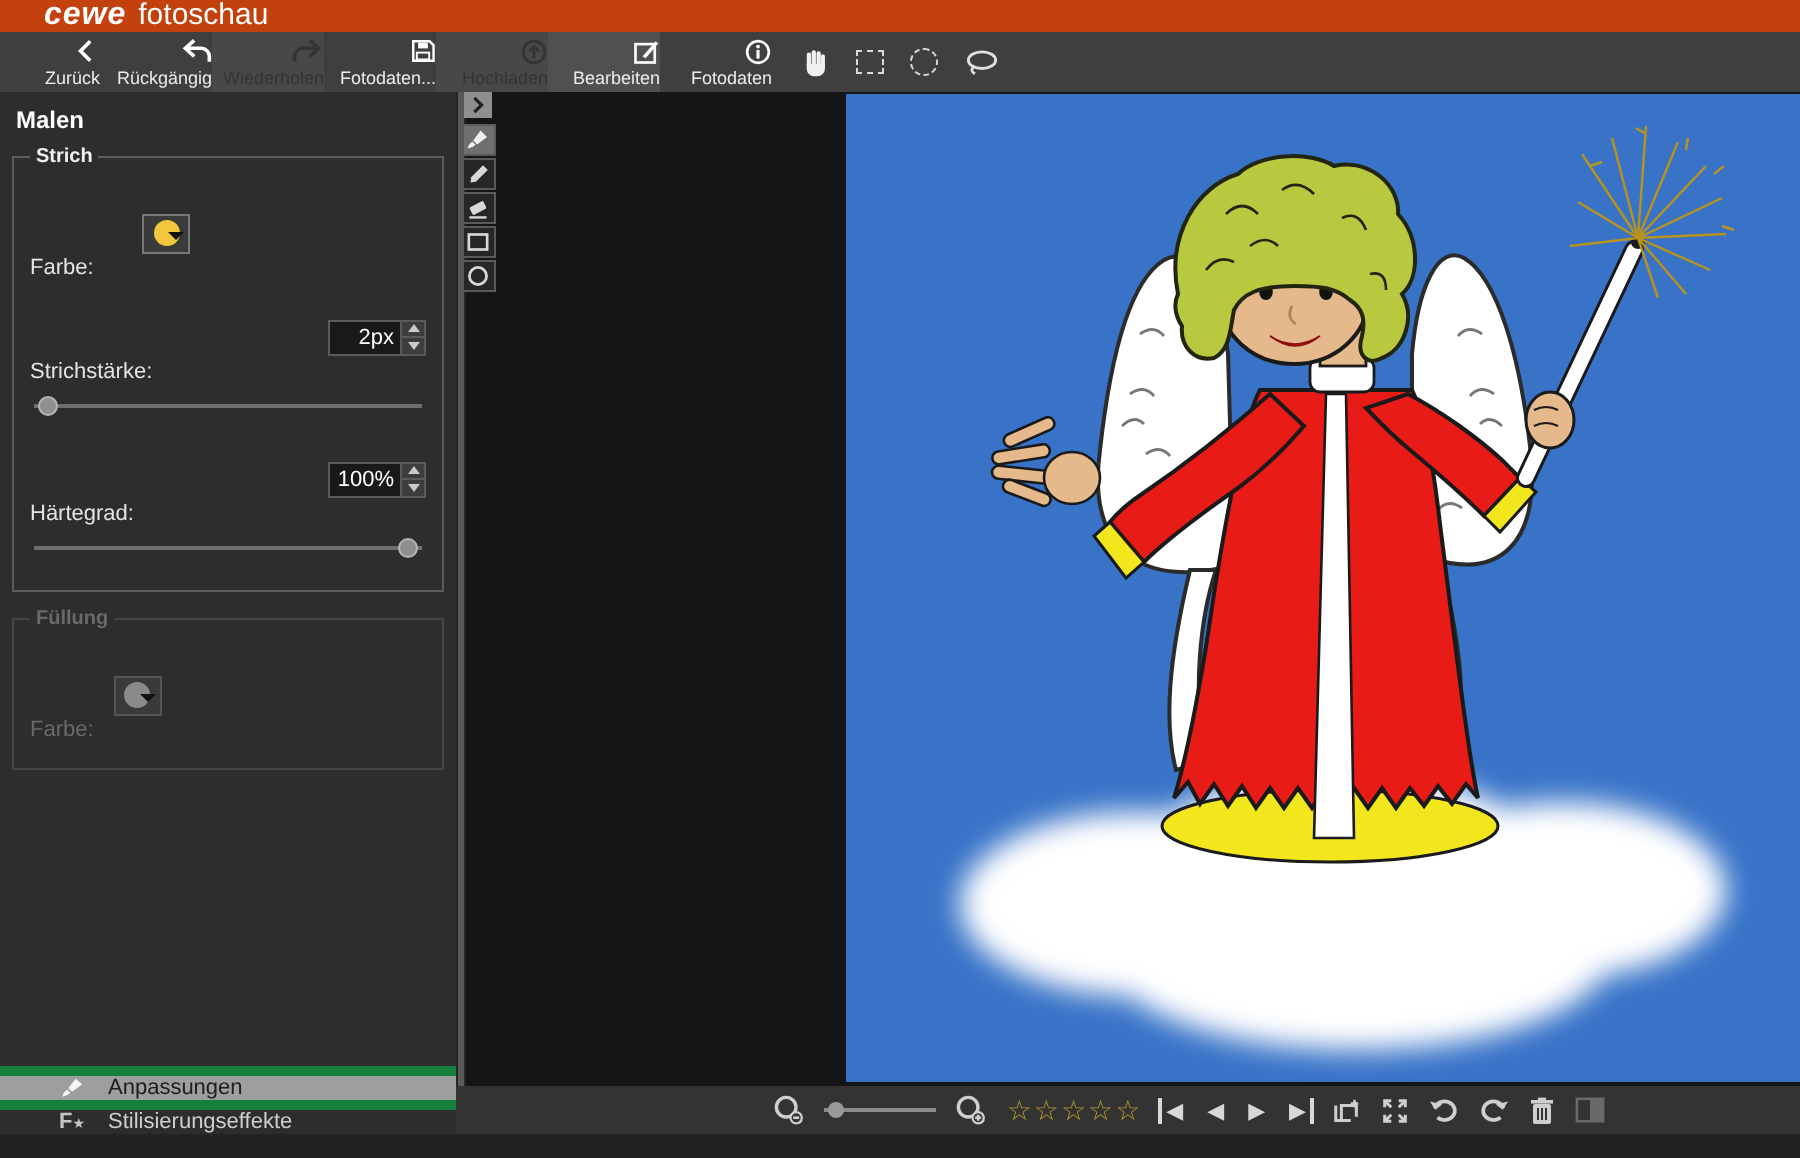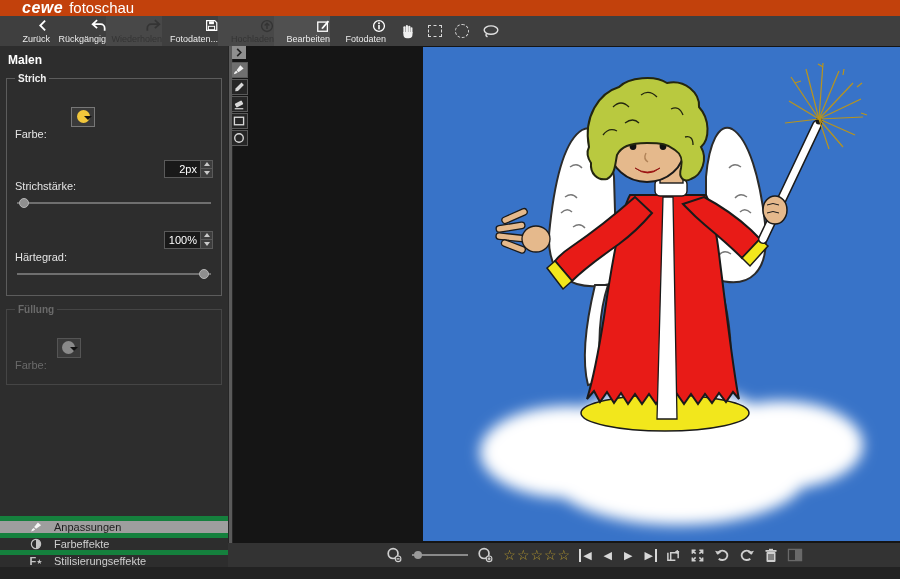--- a/index.html
+++ b/index.html
@@ -273,29 +273,20 @@
     <div class="cat active">
       <span class="cat-ic">
         <svg width="13" height="12" viewBox="0 0 14 13">
             <path d="M8.5 1.5 L12 4.5 L6.5 8.5 L4.5 6.5 Z" fill="#f4f4f4"></path>
             <path d="M4 7.5 q-2.2 1 -2.8 3.8 q2.8 -.5 4.4 -2.2 Z" fill="#f4f4f4"></path>
           </svg>
       </span>
       <span>Anpassungen</span>
     </div>
     <div class="cat">
-      <span class="cat-ic">
-        <svg width="12" height="12" viewBox="0 0 14 14">
-            <circle cx="7" cy="7" r="5.4" fill="none" stroke="#c4c4c4" stroke-width="1.4"></circle>
-            <path d="M7 1.6 a5.4 5.4 0 0 1 0 10.8 Z" fill="#c4c4c4"></path>
-          </svg>
-      </span>
-      <span>Farbeffekte</span>
-    </div>
-    <div class="cat">
       <span class="cat-ic" style="position:relative;">
         <b style="font-size:11px;color:#c4c4c4;">F</b>
           <span style="font-size:7px;color:#c4c4c4;position:relative;top:3px;">★</span>
       </span>
       <span>Stilisierungseffekte</span>
     </div>
   </div>
 
   <div class="rightcol">
     <div class="canvas">

